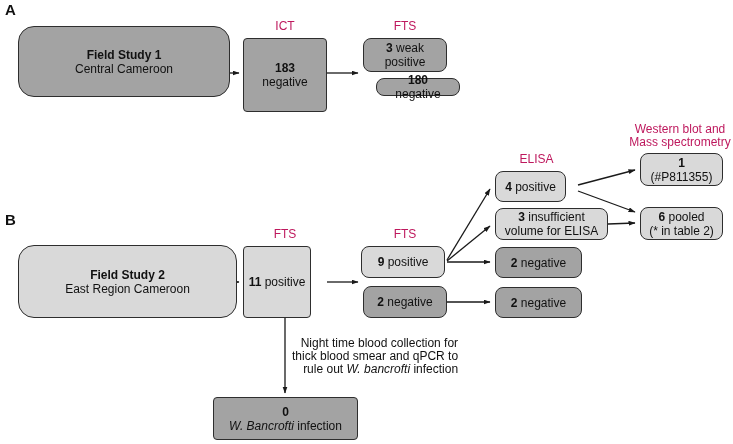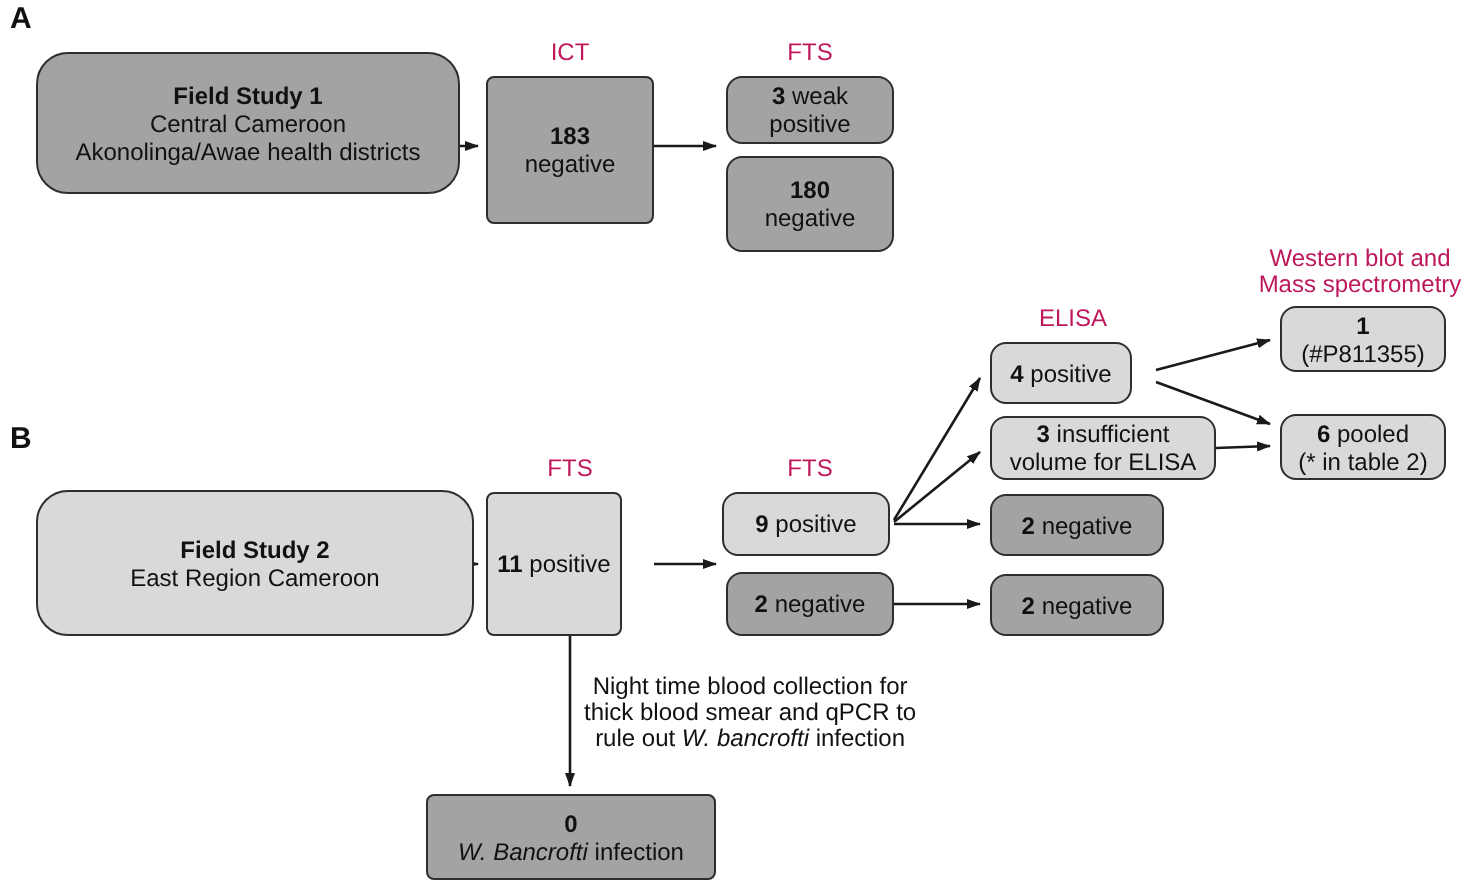--- a/index.html
+++ b/index.html
@@ -15,21 +15,21 @@
     display:flex;flex-direction:column;justify-content:center;align-items:center;
     text-align:center;font-size:12px;line-height:14px;color:#111111;
   }
   .gray{background:#d9d9d9;}
   .r16{border-radius:16px;}
   .r12{border-radius:4px;justify-content:center;}
   .r8{border-radius:8px;}
   .b{font-weight:bold;}
   .i{font-style:italic;}
   .ln{white-space:nowrap;}
-  .note{position:absolute;font-size:12px;line-height:13px;text-align:center;color:#111111;}
+  .note{position:absolute;font-size:12px;line-height:13px;text-align:right;color:#111111;}
   .note div{white-space:nowrap;}
 </style>
 </head>
 <body>
 
 <div class="figure">
 
   <svg class="arrow-layer" viewBox="0 0 733 444">
     <defs>
       <marker id="ah" markerWidth="8" markerHeight="6" refX="6.5" refY="2.5" orient="auto" markerUnits="userSpaceOnUse">
@@ -51,34 +51,33 @@
   </svg>
 
   <div class="panel-label" style="left:5px;top:1px">A</div>
 
   <div class="hdr" style="left:243px;top:20px;width:84px">ICT</div>
   <div class="hdr" style="left:363px;top:20px;width:84px">FTS</div>
 
   <div class="box r16" style="left:18px;top:26px;width:212px;height:71px">
     <div class="ln b">Field Study 1</div>
     <div class="ln">Central Cameroon</div>
-    <div class="ln">Akonolinga/Awae health districts</div>
   </div>
 
   <div class="box r12" style="left:243px;top:38px;width:84px;height:74px">
     <div class="ln b">183</div>
     <div class="ln">negative</div>
   </div>
 
   <div class="box r8" style="left:363px;top:38px;width:84px;height:34px">
     <div class="ln"><span class="b">3</span><span> weak</span></div>
     <div class="ln">positive</div>
   </div>
 
-  <div class="box r8" style="left:363px;top:78px;width:84px;height:48px">
+  <div class="box r8" style="left:376px;top:78px;width:84px;height:18px">
     <div class="ln b">180</div>
     <div class="ln">negative</div>
   </div>
 
   <div class="panel-label" style="left:5px;top:211px">B</div>
 
   <div class="hdr" style="left:243px;top:228px;width:84px">FTS</div>
   <div class="hdr" style="left:363px;top:228px;width:84px">FTS</div>
   <div class="hdr" style="left:495px;top:153px;width:83px">ELISA</div>
 

